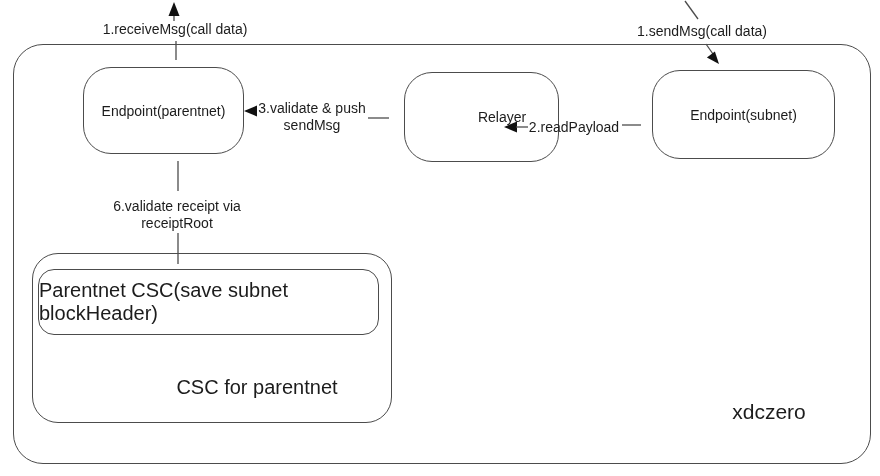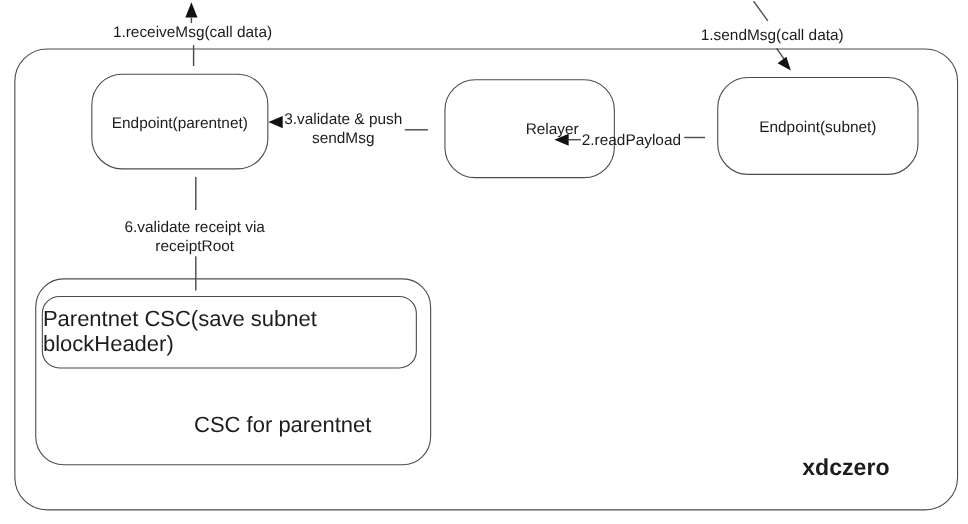--- a/index.html
+++ b/index.html
@@ -42,22 +42,22 @@
   #lbl-receive{left:55px;top:21px;width:240px;}
   #lbl-send{left:582px;top:23px;width:240px;}
   #lbl-validate-push{left:232px;top:100px;width:160px;white-space:normal;}
   #lbl-read-payload{left:494px;top:119px;width:160px;}
   #lbl-validate-receipt{left:97px;top:198px;width:160px;white-space:normal;}
   #lbl-csc-group{
     position:absolute;left:147px;top:376px;width:220px;
     font-size:20px;text-align:center;white-space:nowrap;
   }
   #lbl-xdczero{
-    position:absolute;left:689px;top:414px;width:160px;
-    font-size:21px;text-align:center;white-space:nowrap;font-weight:bold;
+    position:absolute;left:689px;top:400px;width:160px;
+    font-size:21px;text-align:center;white-space:nowrap;
   }
   #connector-svg{
     position:absolute;left:0;top:0;width:880px;height:476px;
     pointer-events:none;
   }
   #connector-svg line{stroke:#4c4c4c;stroke-width:1.3;}
   #connector-svg polygon{fill:#111;}
 </style>
 </head>
 <body>

